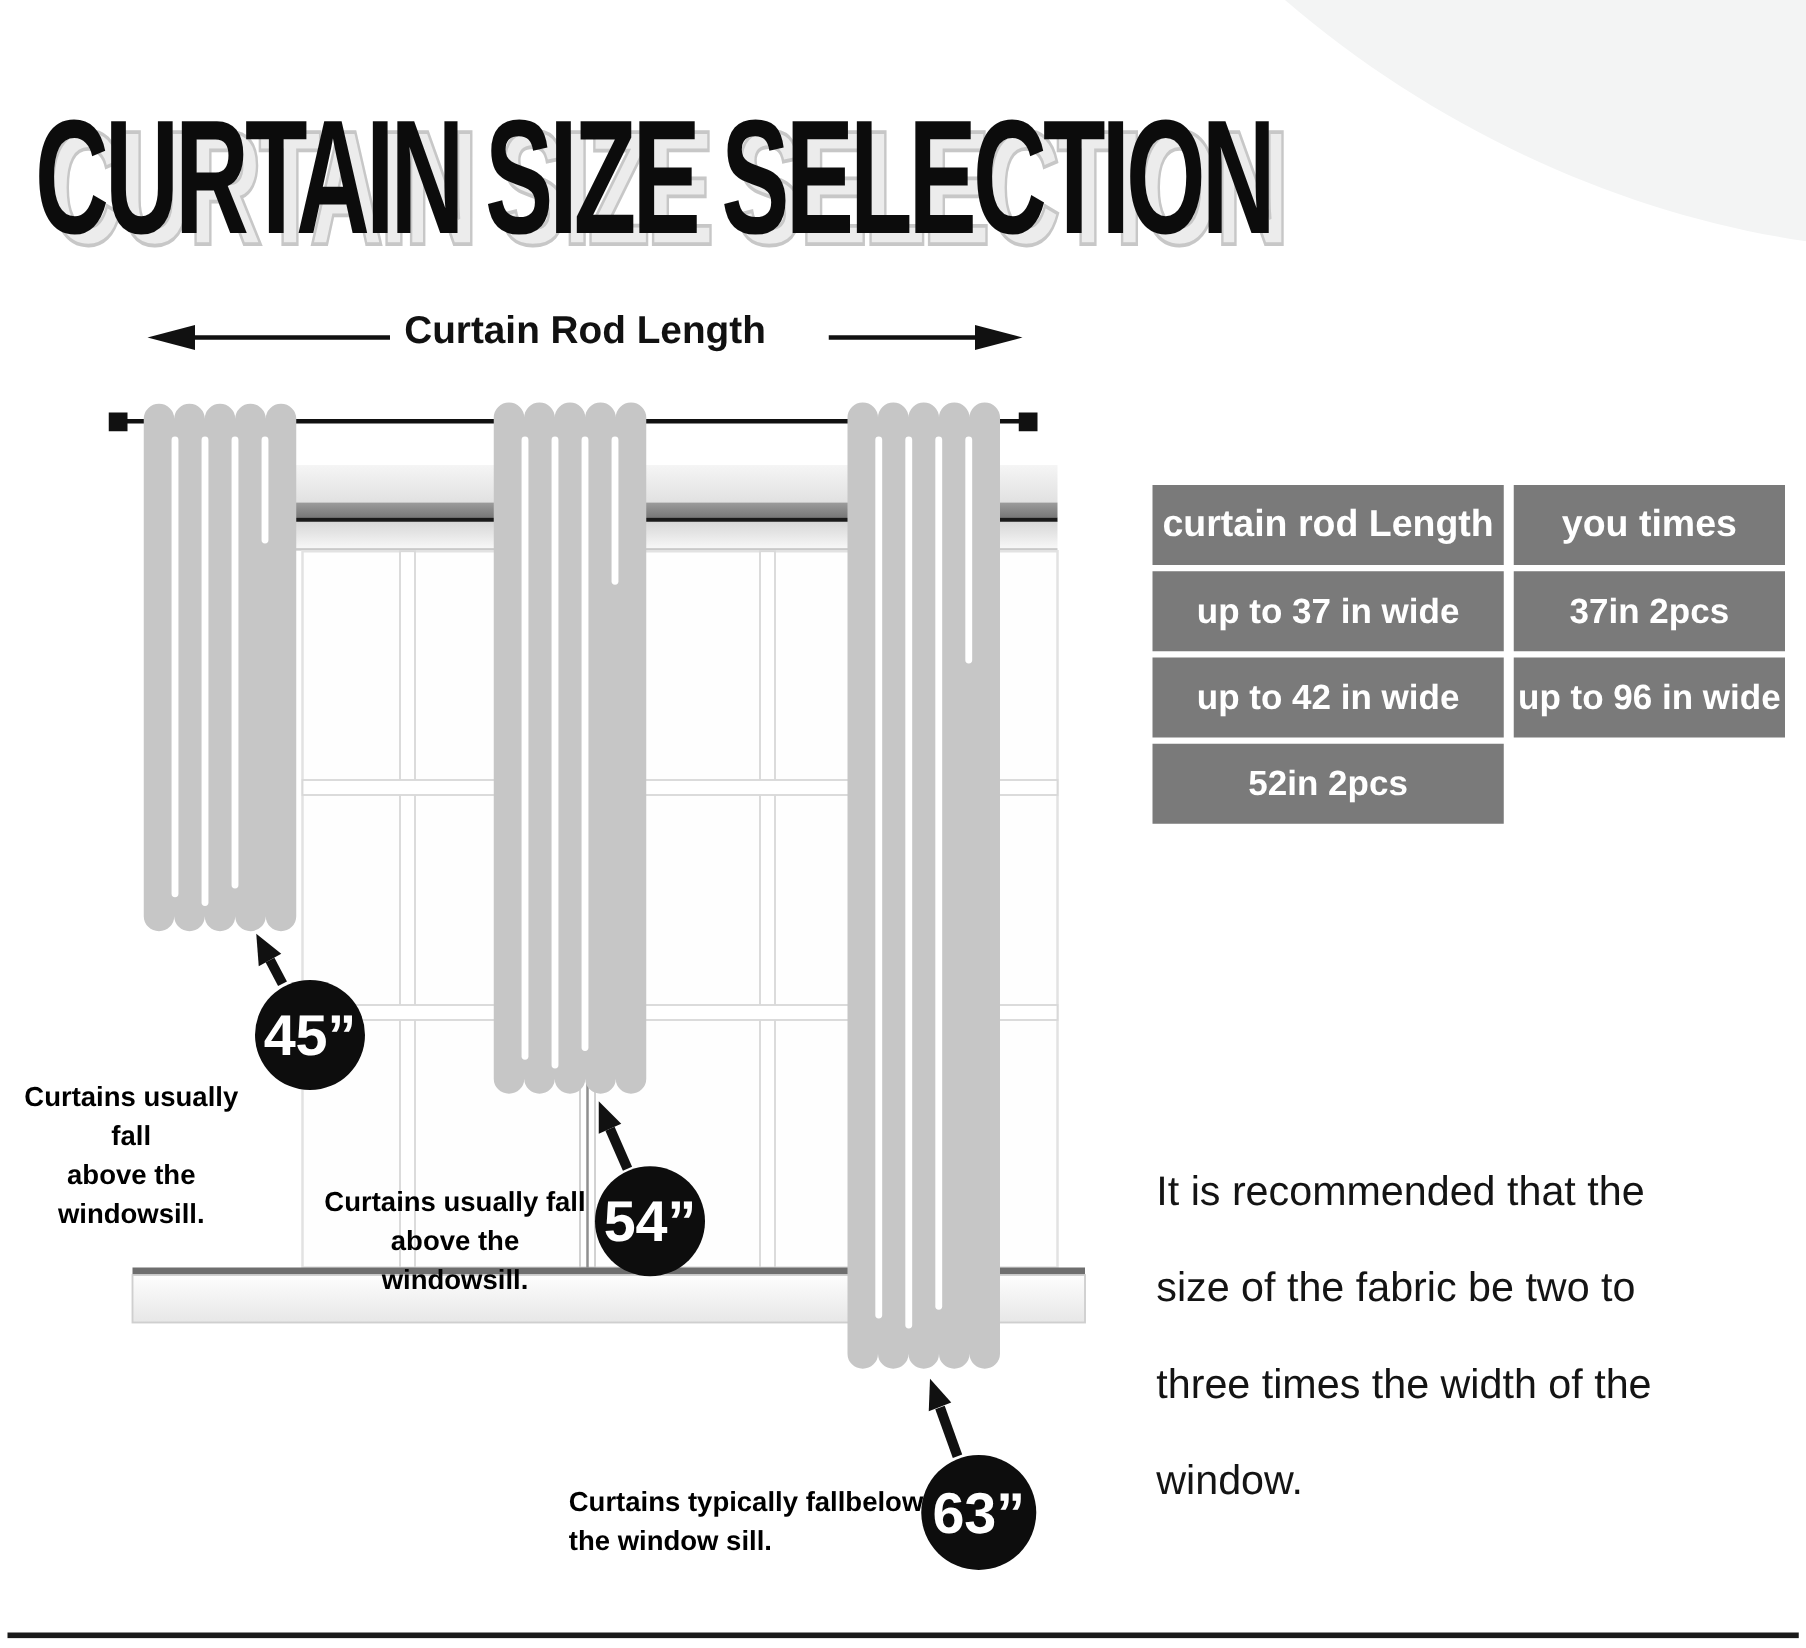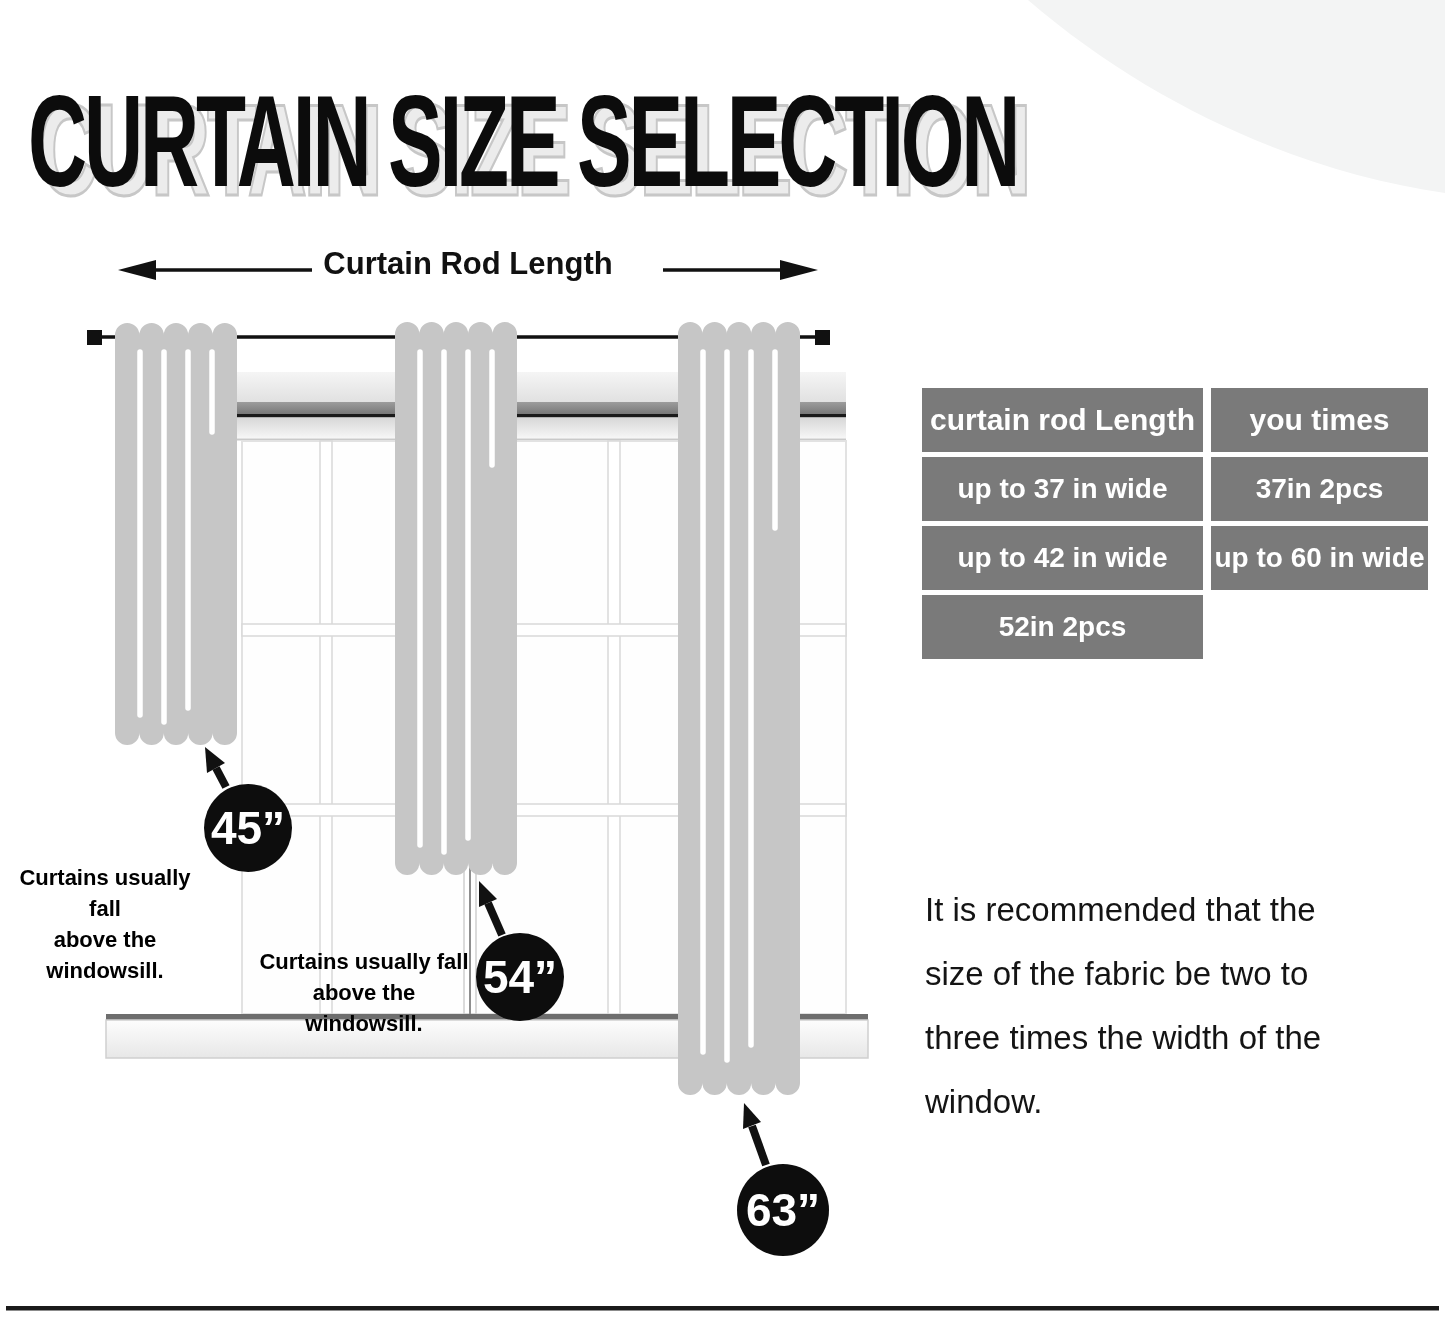--- a/index.html
+++ b/index.html
@@ -22,21 +22,21 @@
   .lbl63{left:455px;top:1186px;width:300px;text-align:left;}
 
   
   .size-table{position:absolute;left:922px;top:388px;display:grid;
               grid-template-columns:281px 217px;grid-auto-rows:64px;column-gap:8px;row-gap:5px;}
   .size-table .cell{background:#7a7a7a;color:#fff;display:flex;align-items:center;justify-content:center;
                     font-weight:700;font-size:28px;}
   .size-table .head{font-size:30px;}
 
   
-  .note-par{position:absolute;left:925px;top:878px;width:470px;font-size:33px;line-height:64px;
+  .note-par{position:absolute;left:925px;top:914px;width:470px;font-size:33px;line-height:77px;
             color:#141414;white-space:pre-line;}
   svg text.badge{font-family:"Liberation Sans",sans-serif;font-weight:700;font-size:46px;fill:#fff;}
 </style>
 </head>
 <body>
 
 <div class="canvas">
 
   <svg class="layer" width="1445" height="1318" viewBox="0 0 1445 1318">
 
@@ -157,29 +157,33 @@
   <div class="rod-label">Curtain Rod Length</div>
 
   <div class="note-small lbl45">
     <div>Curtains usually fall</div>
     <div>above the windowsill.</div>
   </div>
   <div class="note-small lbl54">
     <div>Curtains usually fall</div>
     <div>above the windowsill.</div>
   </div>
+  <div class="note-small lbl63">
+    <div>Curtains typically fallbelow</div>
+    <div>the window sill.</div>
+  </div>
 
   <div class="size-table">
     <div class="cell head">curtain rod Length</div>
     <div class="cell head">you times</div>
 
     <div class="cell">up to 37 in wide</div>
     <div class="cell">37in 2pcs</div>
     <div class="cell">up to 42 in wide</div>
-    <div class="cell">up to 60 in wide</div>
+    <div class="cell">up to 96 in wide</div>
     <div class="cell">52in 2pcs</div>
   </div>
 
   <div class="note-par">It is recommended that the
 size of the fabric be two to
 three times the width of the
 window.</div>
 
 </div>
 

